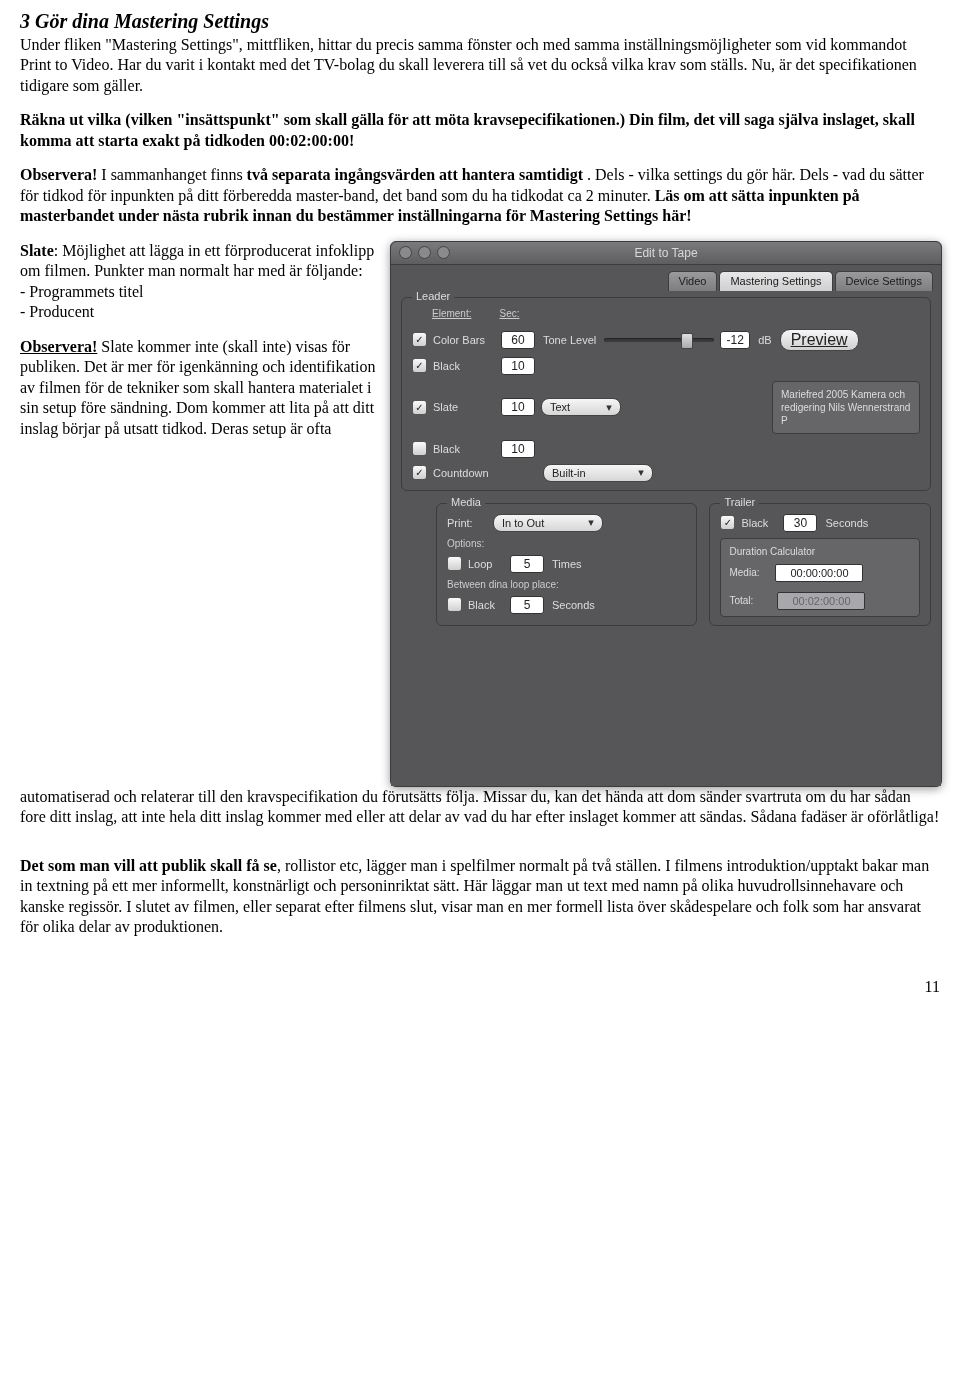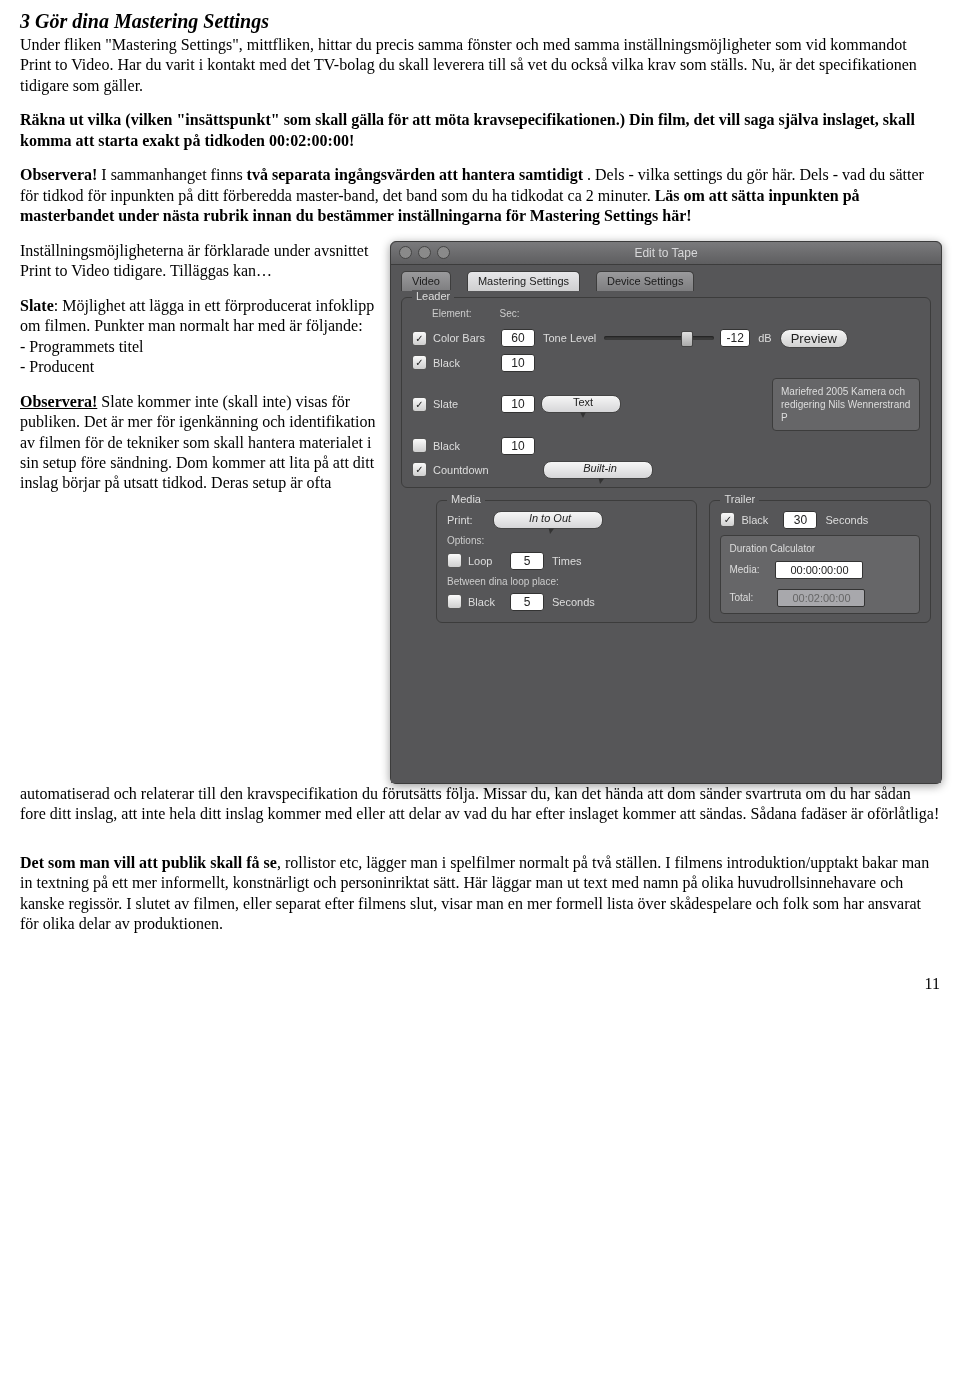--- a/index.html
+++ b/index.html
@@ -48,23 +48,24 @@
     display: flex; align-items: center;
     position: relative;
   }
   .traffic { display: flex; gap: 6px; margin-left: 8px; }
   .dot { width: 11px; height: 11px; border-radius: 50%; background: #8a8a8a; border: 1px solid #444; }
   .title-text {
     position: absolute; left: 0; right: 0; text-align: center;
     font-size: 12px; color: #d8d8da;
   }
   .tabbar {
-    display: flex; gap: 16px;
+    display: flex; gap: 2px;
     padding: 6px 8px 0 10px;
     background: #565658;
+    justify-content: flex-end;
   }
   .tab {
     background: linear-gradient(#9a9a9c,#7e7e80);
     border: 1px solid #3d3d3d;
     border-bottom: none;
     border-radius: 5px 5px 0 0;
     padding: 3px 10px 4px 10px;
     color: #1a1a1a;
     font-size: 11px;
   }
@@ -120,53 +121,52 @@
   }
   .slider .thumb {
     position: absolute; left: 70%; top: 0;
     width: 10px; height: 14px; background: linear-gradient(#e0e0e0,#aaa);
     border: 1px solid #444; border-radius: 2px;
   }
   .db { color: #ddd; margin: 0 2px; }
   .pill {
     background: linear-gradient(#f6f6f6,#d0d0d0);
     border: 1px solid #444; border-radius: 10px;
-    padding: 1px 10px; font-size: 13px; color: #222;
+    padding: 1px 10px; font-size: 16px; color: #222; text-decoration: underline;
   }
   .select {
     background: linear-gradient(#f6f6f6,#d6d6d8);
     border: 1px solid #444; border-radius: 8px;
     height: 18px;
     display: flex; align-items: center; justify-content: space-between;
     padding: 0 4px 0 8px; color: #222;
     box-sizing: border-box;
-    flex-direction: column;
   }
   .select.small { width: 80px; }
-  .select.med { width: 110px; font-style: italic; }
+  .select.med { width: 110px; }
   .arrows { width: 14px; text-align: center; color: #333; }
   .sidebox {
     background: #666668;
     border: 1px solid #3c3c3c;
     border-radius: 4px;
     padding: 6px 8px;
     color: #ddd;
     font-size: 10px;
     line-height: 1.3;
   }
   .sub-legend { font-size: 10px; color: #ccc; }
   .timebox {
     width: 86px; height: 16px;
     background: #fff; border: 1px solid #333; border-radius: 2px;
     display: flex; align-items: center; justify-content: center;
     font-size: 11px; color: #222;
   }
   .timebox.dim { background: #a8a8ac; color: #666; }
   .filler { height: 150px; }
-  .headrow { color:#ccc; font-size:10px; display:flex; gap:28px; margin-bottom:4px; margin-left:20px;}
+  .headrow { color:#ccc; font-size:10px; display:flex; gap:28px; margin-bottom:4px; margin-left:20px;text-decoration:underline;}
   .media-trailer-row { display:flex; gap:12px; margin-top:6px;padding-left:35px; }
   .media-col { flex:1.2; }
   .trailer-col { flex:1; }
 </style>
 </head>
 <body>
 
 <div class="page">
 
   <div class="heading-3">3 Gör dina Mastering Settings</div>
@@ -178,21 +178,20 @@
   <p>
     <span class="bold">Observera!</span>
     <span> I sammanhanget finns </span>
     <span class="bold">två separata ingångsvärden att hantera samtidigt</span>
     <span>. Dels - vilka settings du gör här. Dels - vad du sätter för tidkod för inpunkten på ditt förberedda master-band, det band som du ha tidkodat ca 2 minuter. </span>
     <span class="bold">Läs om att sätta inpunkten på masterbandet under nästa rubrik innan du bestämmer inställningarna för Mastering Settings här!</span>
   </p>
 
   <div class="row">
     <div class="col-left">
-      <p>Inställningsmöjligheterna är förklarade under avsnittet Print to Video tidigare. Tilläggas kan…</p>
 
       <p>
         <span class="bold">Slate</span><span>: Möjlighet att lägga in ett förproducerat infoklipp om filmen. Punkter man normalt har med är följande:</span><br>
         <span>- Programmets titel</span><br>
         <span>- Producent</span>
       </p>
 
       <p style="margin-bottom:0">
         <span class="bold underline">Observera!</span><span> Slate kommer inte (skall inte) visas för publiken. Det är mer för igenkänning och identifikation av filmen för de tekniker som skall hantera materialet i sin setup före sändning. Dom kommer att lita på att ditt inslag börjar på utsatt tidkod. Deras setup är ofta</span>
       </p>

